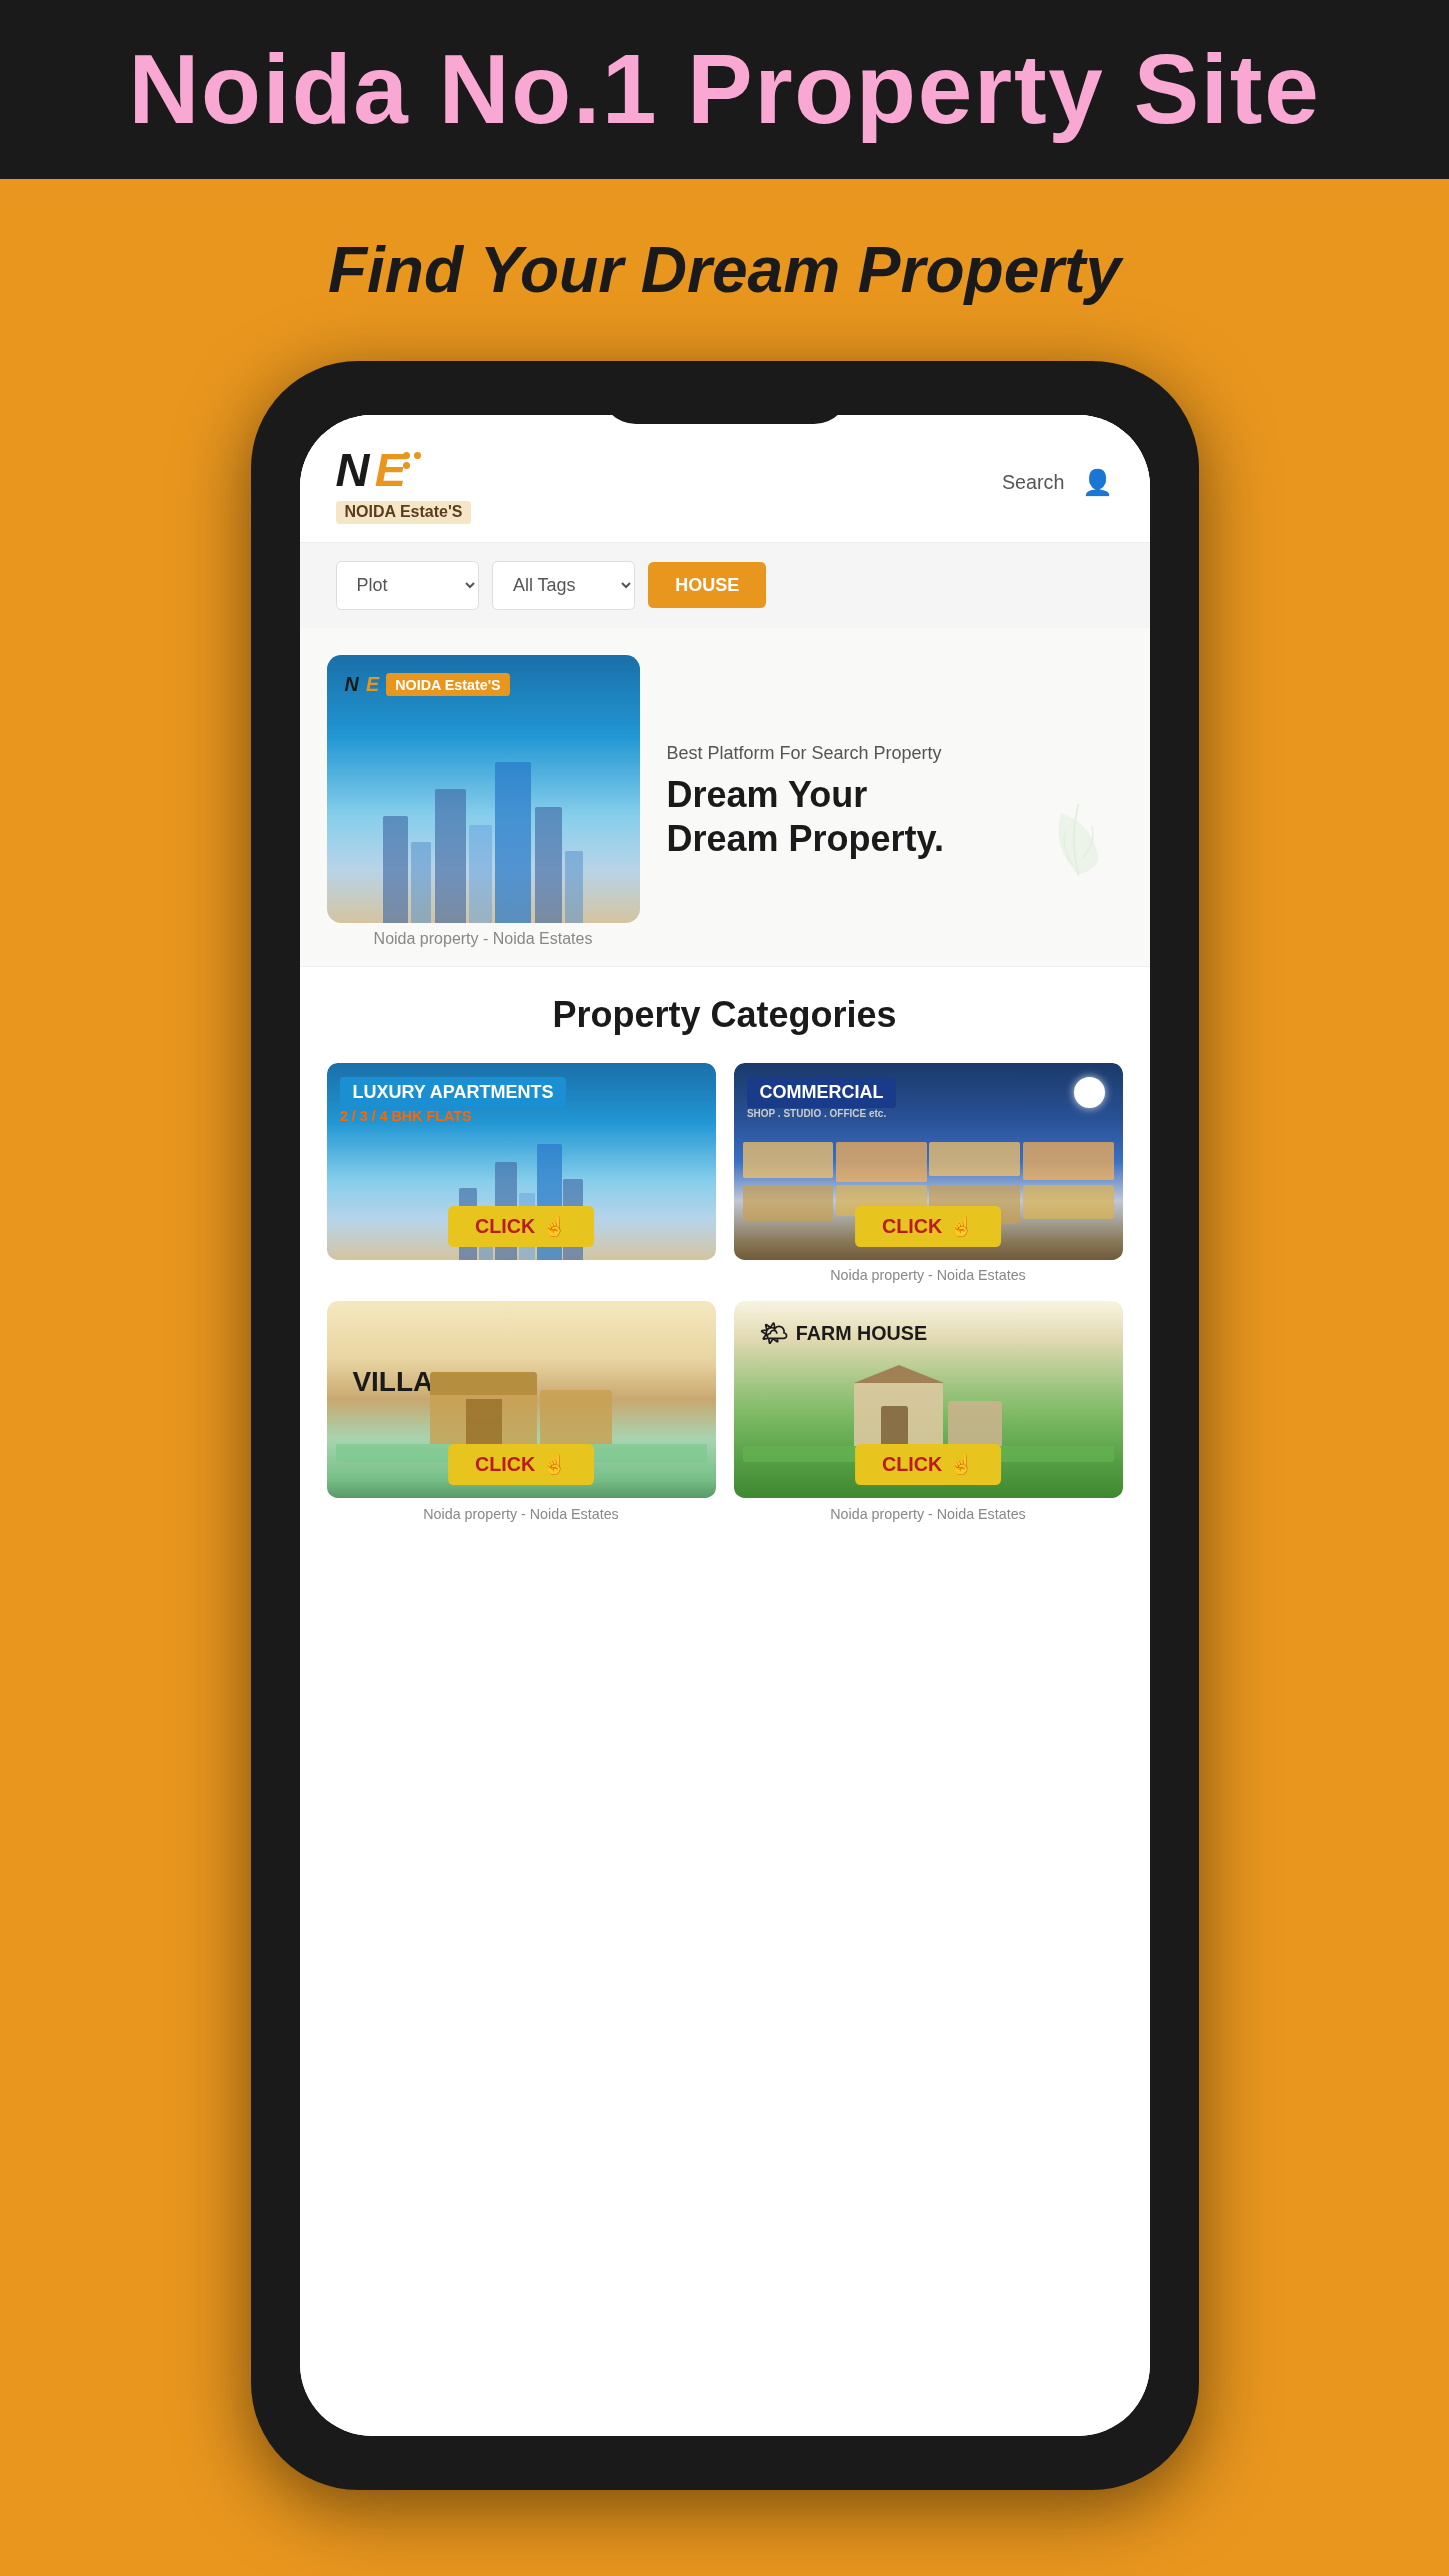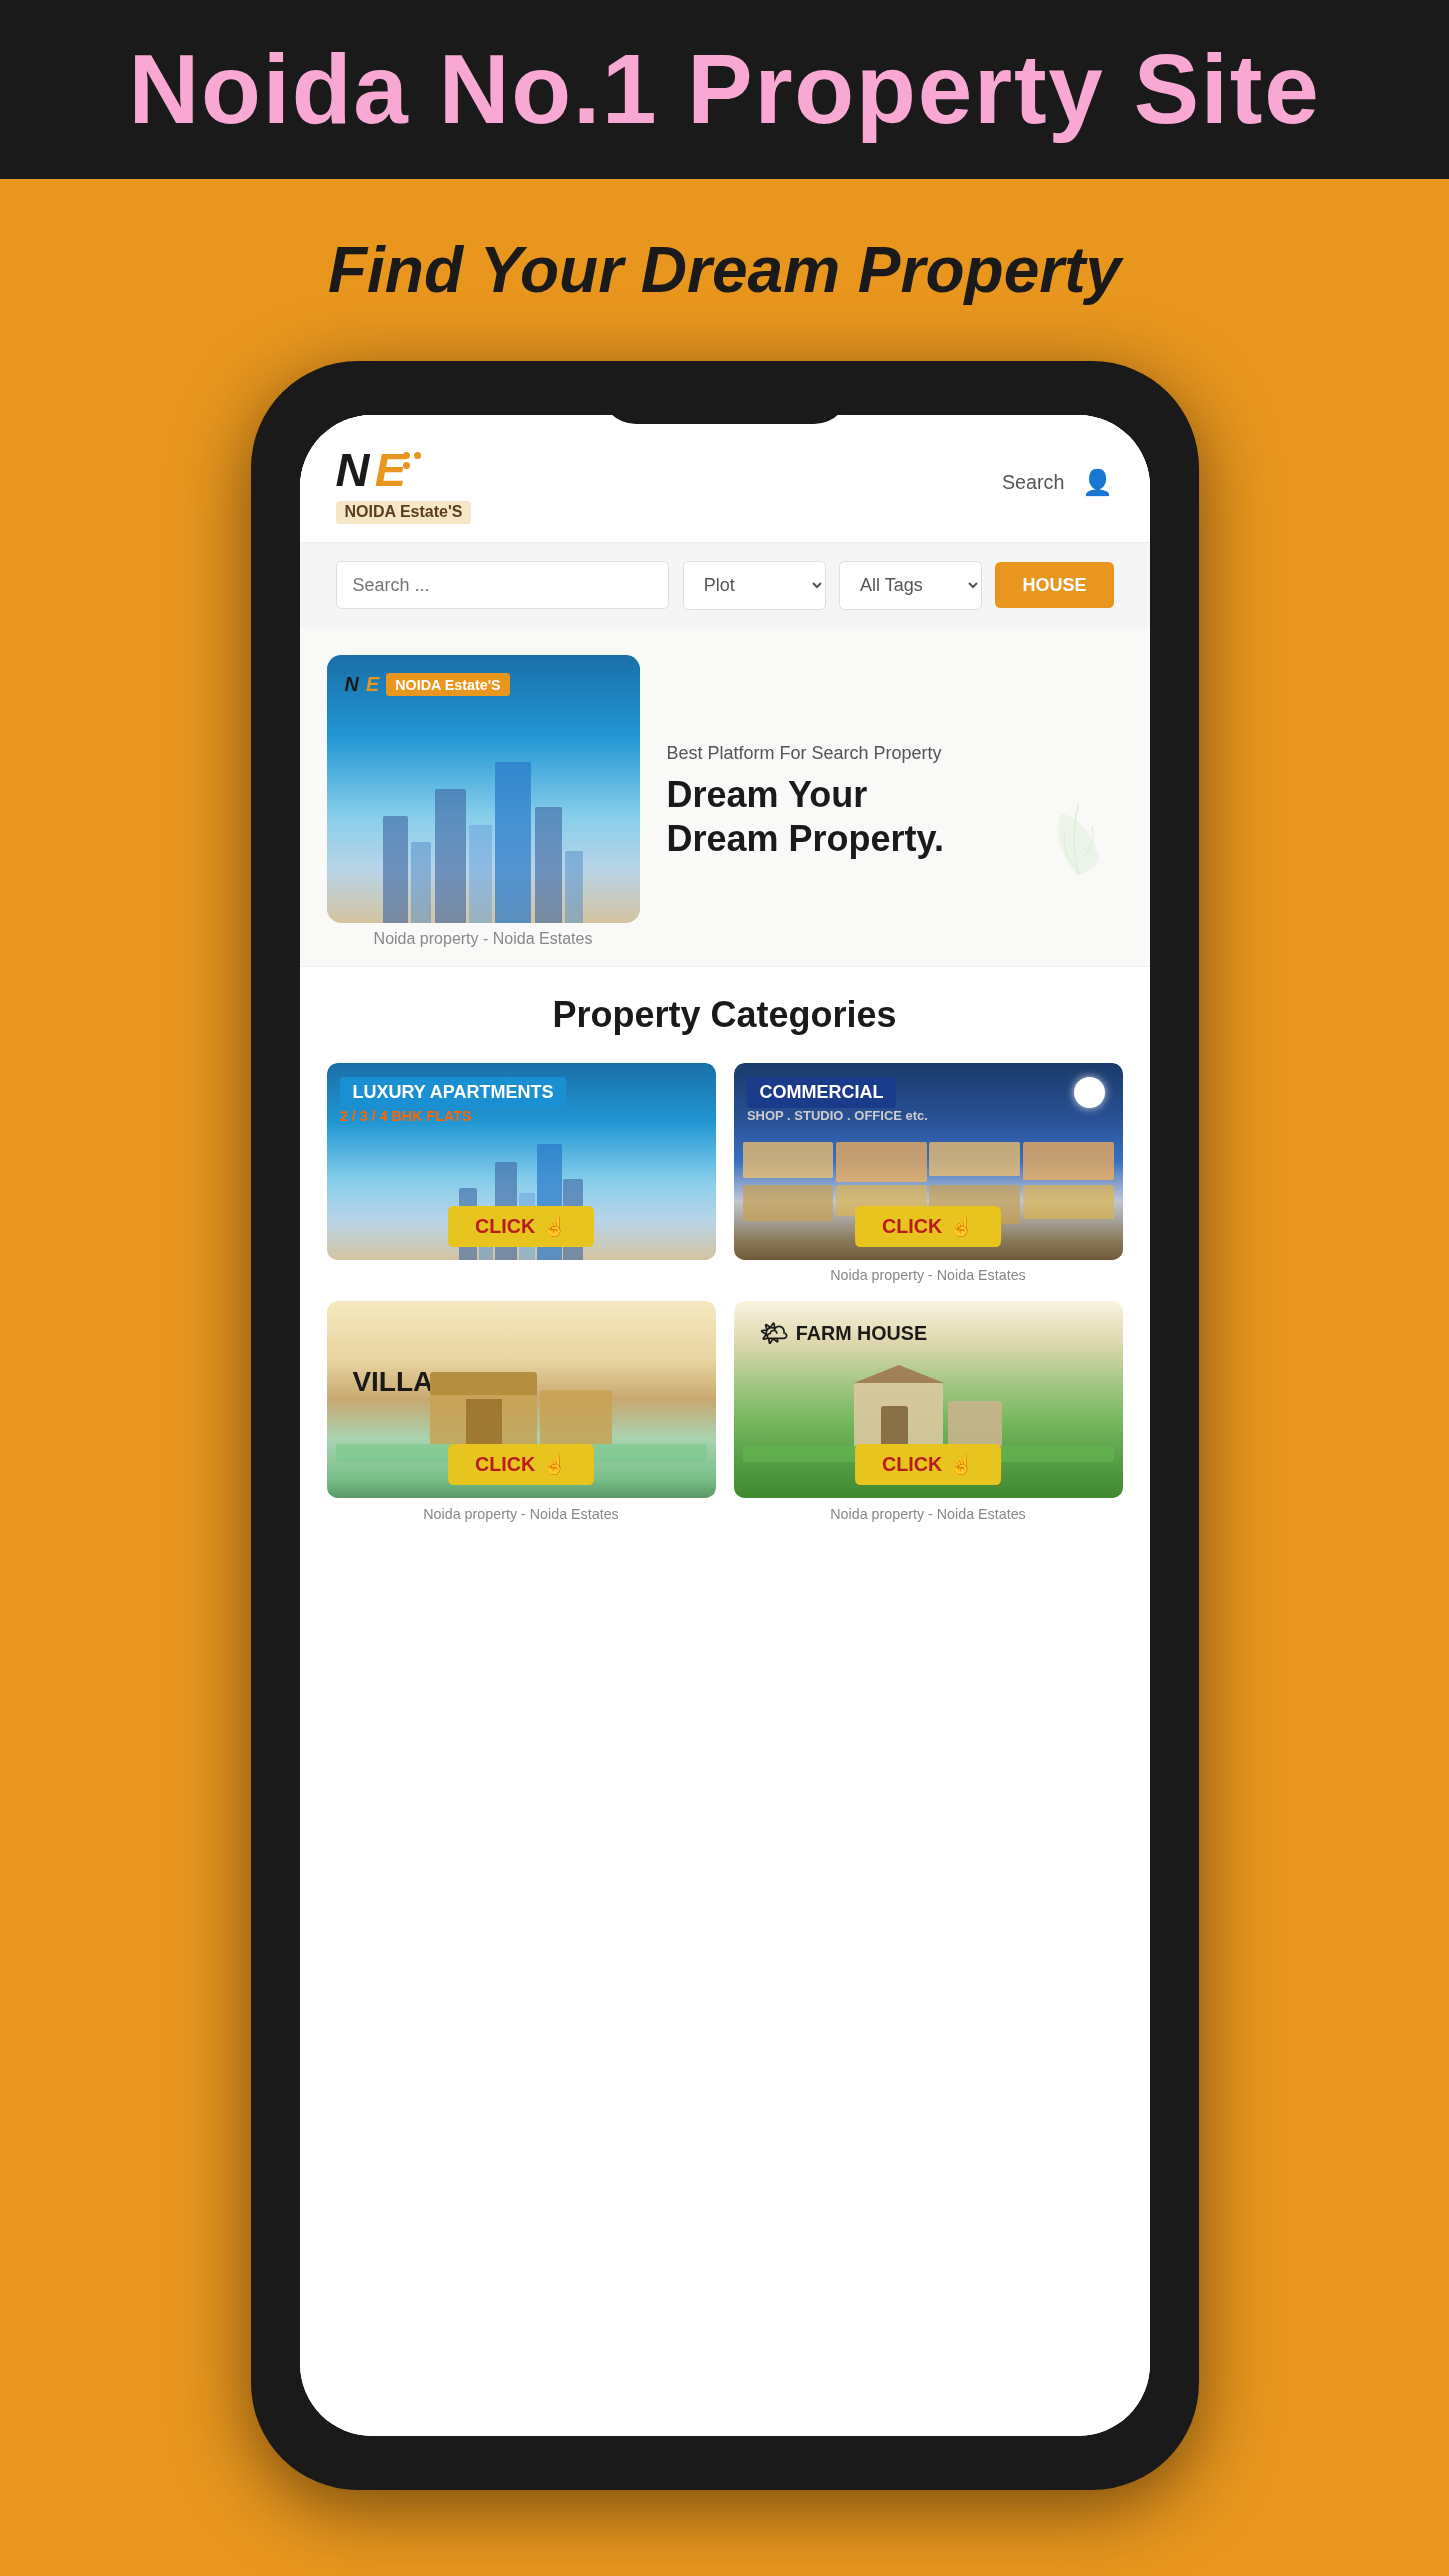--- a/index.html
+++ b/index.html
@@ -376,21 +376,21 @@
       position: absolute;
       top: 45px;
       left: 13.4px;
       color: #ff6600;
       font-size: 14.3px;
       font-weight: 700;
     }
 
     .cat-sublabel-commercial {
       color: #ccc;
-      font-size: 13px;
+      font-size: 10px;
     }
 
     .click-btn {
       position: absolute;
       bottom: 13.4px;
       left: 50%;
       transform: translateX(-50%);
       background-color: #E8C41E;
       color: #b91c1c;
       font-size: 19.7px;
@@ -486,21 +486,20 @@
             </div>
             <span class="logo-subtitle">NOIDA Estate'S</span>
           </div>
           <div class="header-nav">
             <span class="nav-contact">Search</span>
             <span class="nav-user-icon">👤</span>
           </div>
         </div>
 
         <div class="search-bar">
-          <input class="search-input" type="text" placeholder="Search ..." style="">
           <select class="search-select">
             <option>Plot</option>
           </select>
           <select class="search-select">
             <option>All Tags</option>
           </select>
           <button class="search-submit">HOUSE</button>
         </div>
 
         <div class="banner-section">

